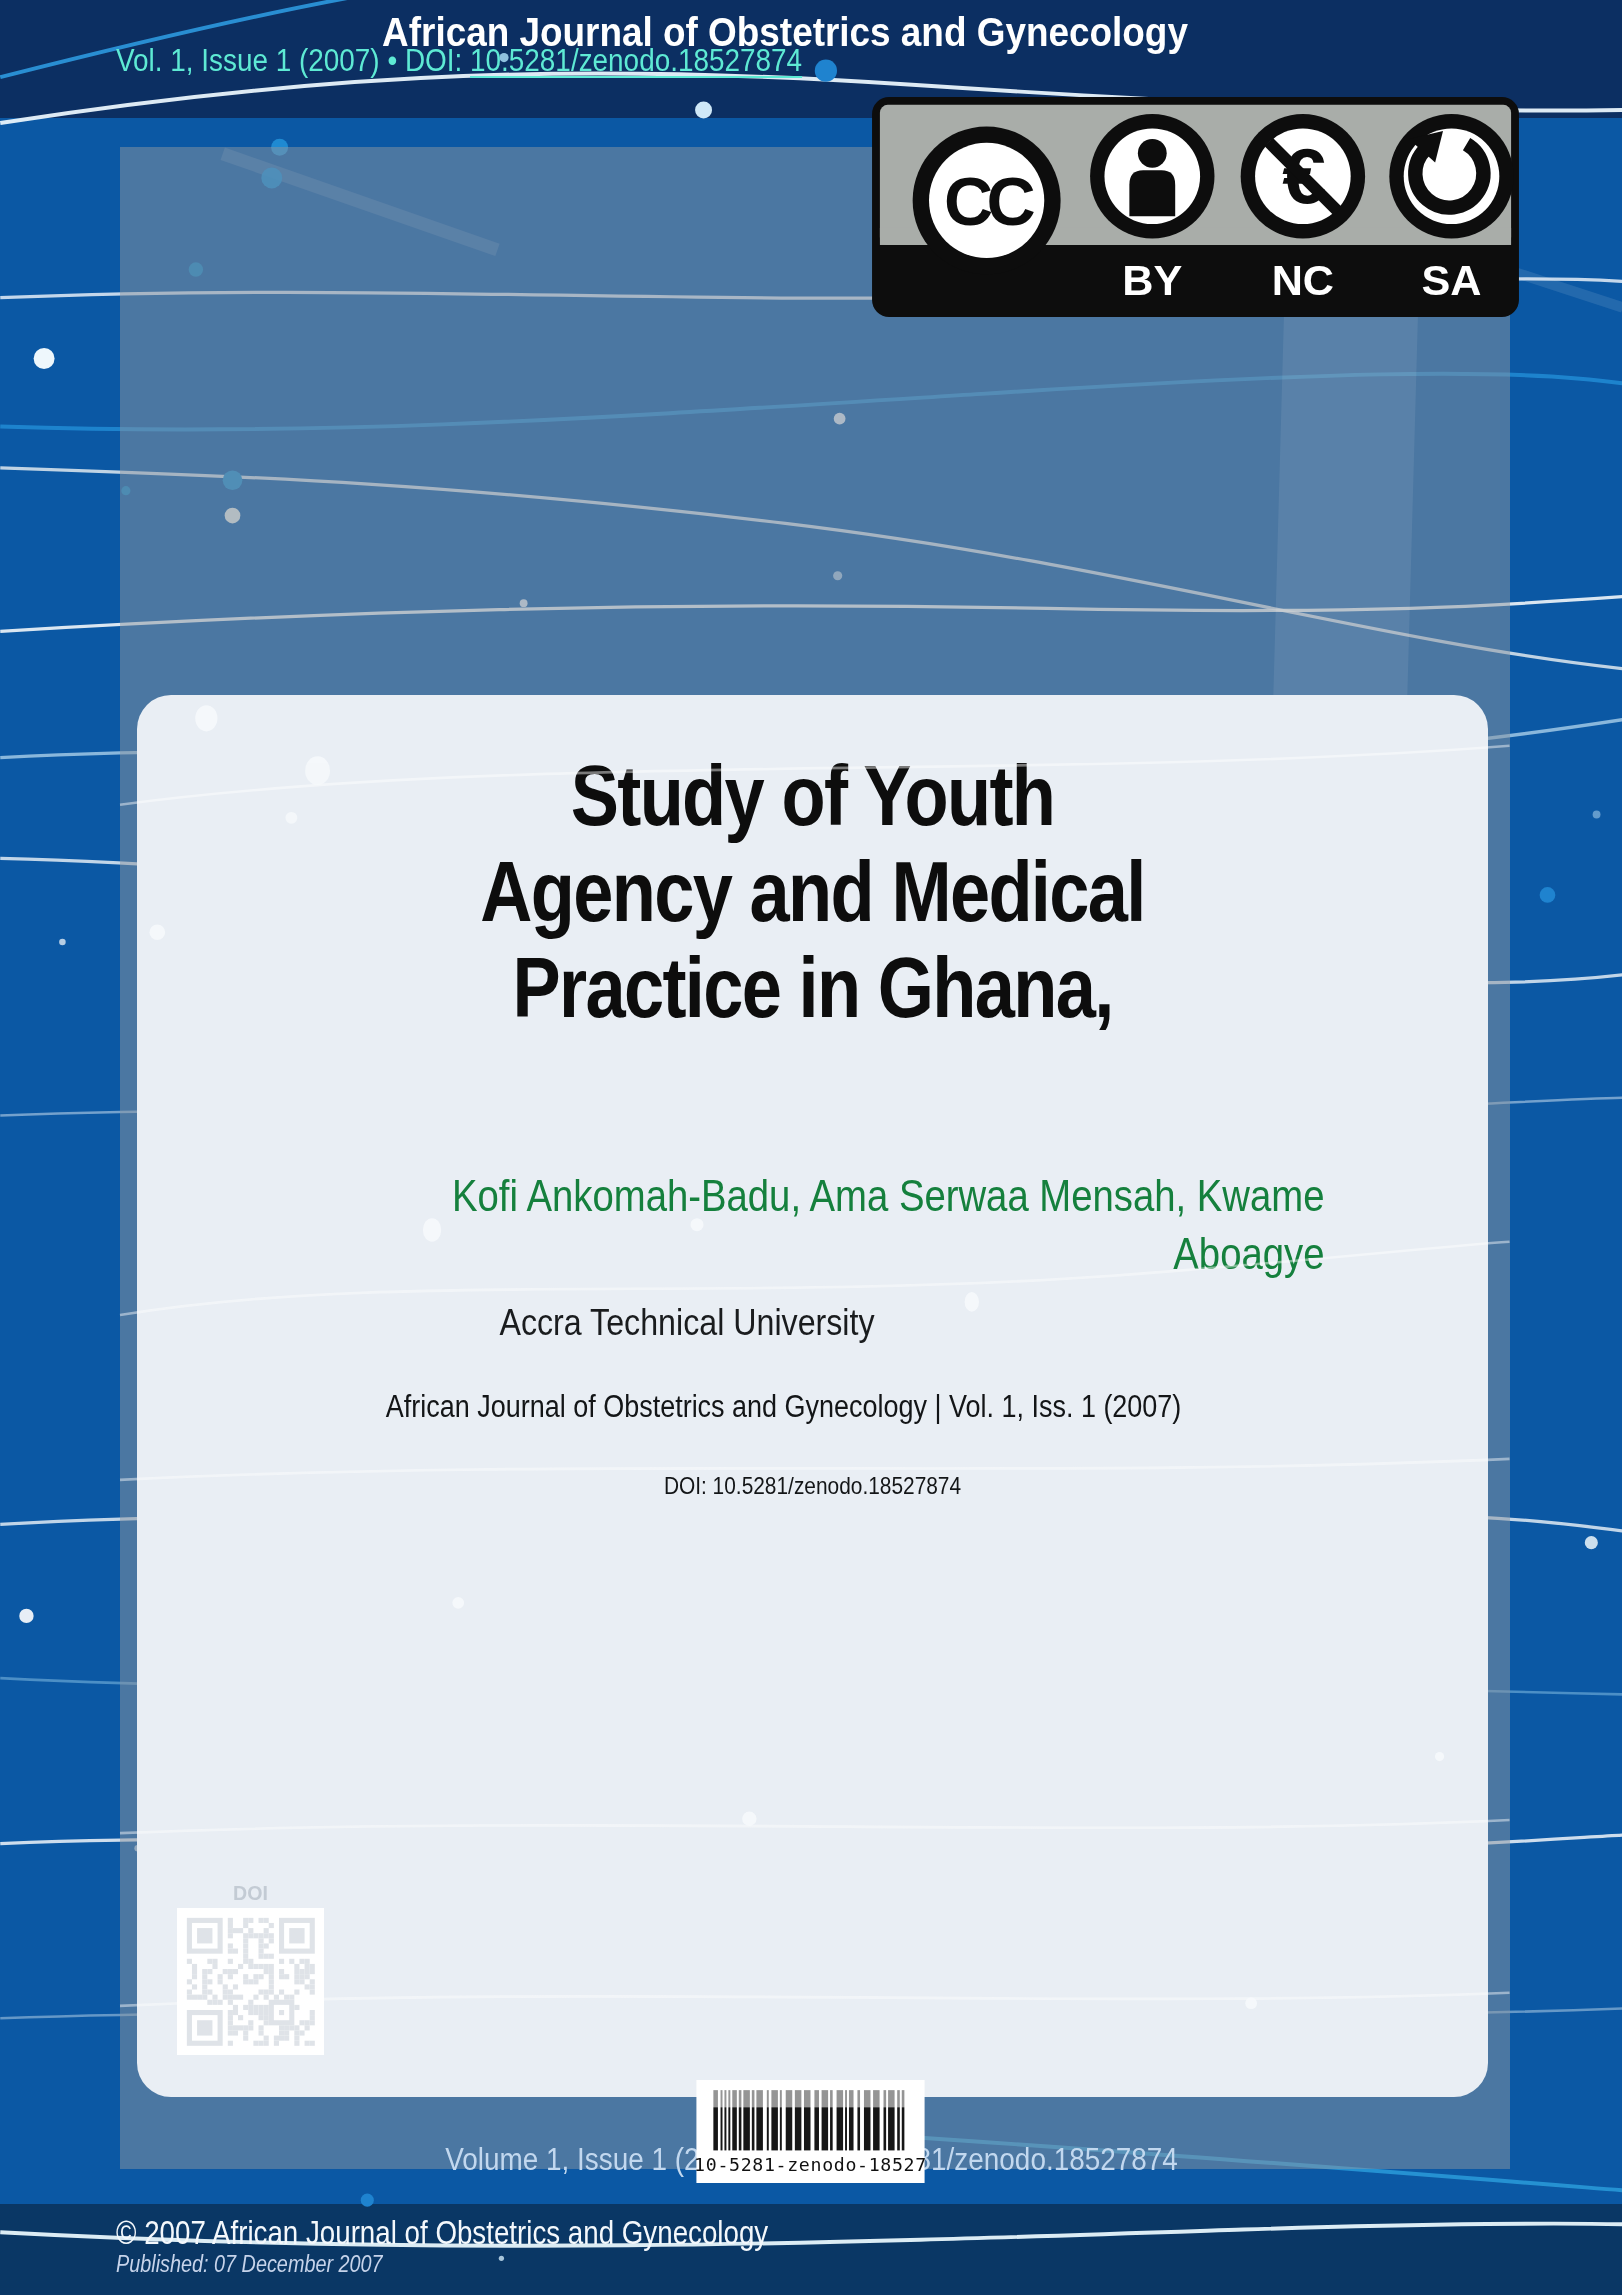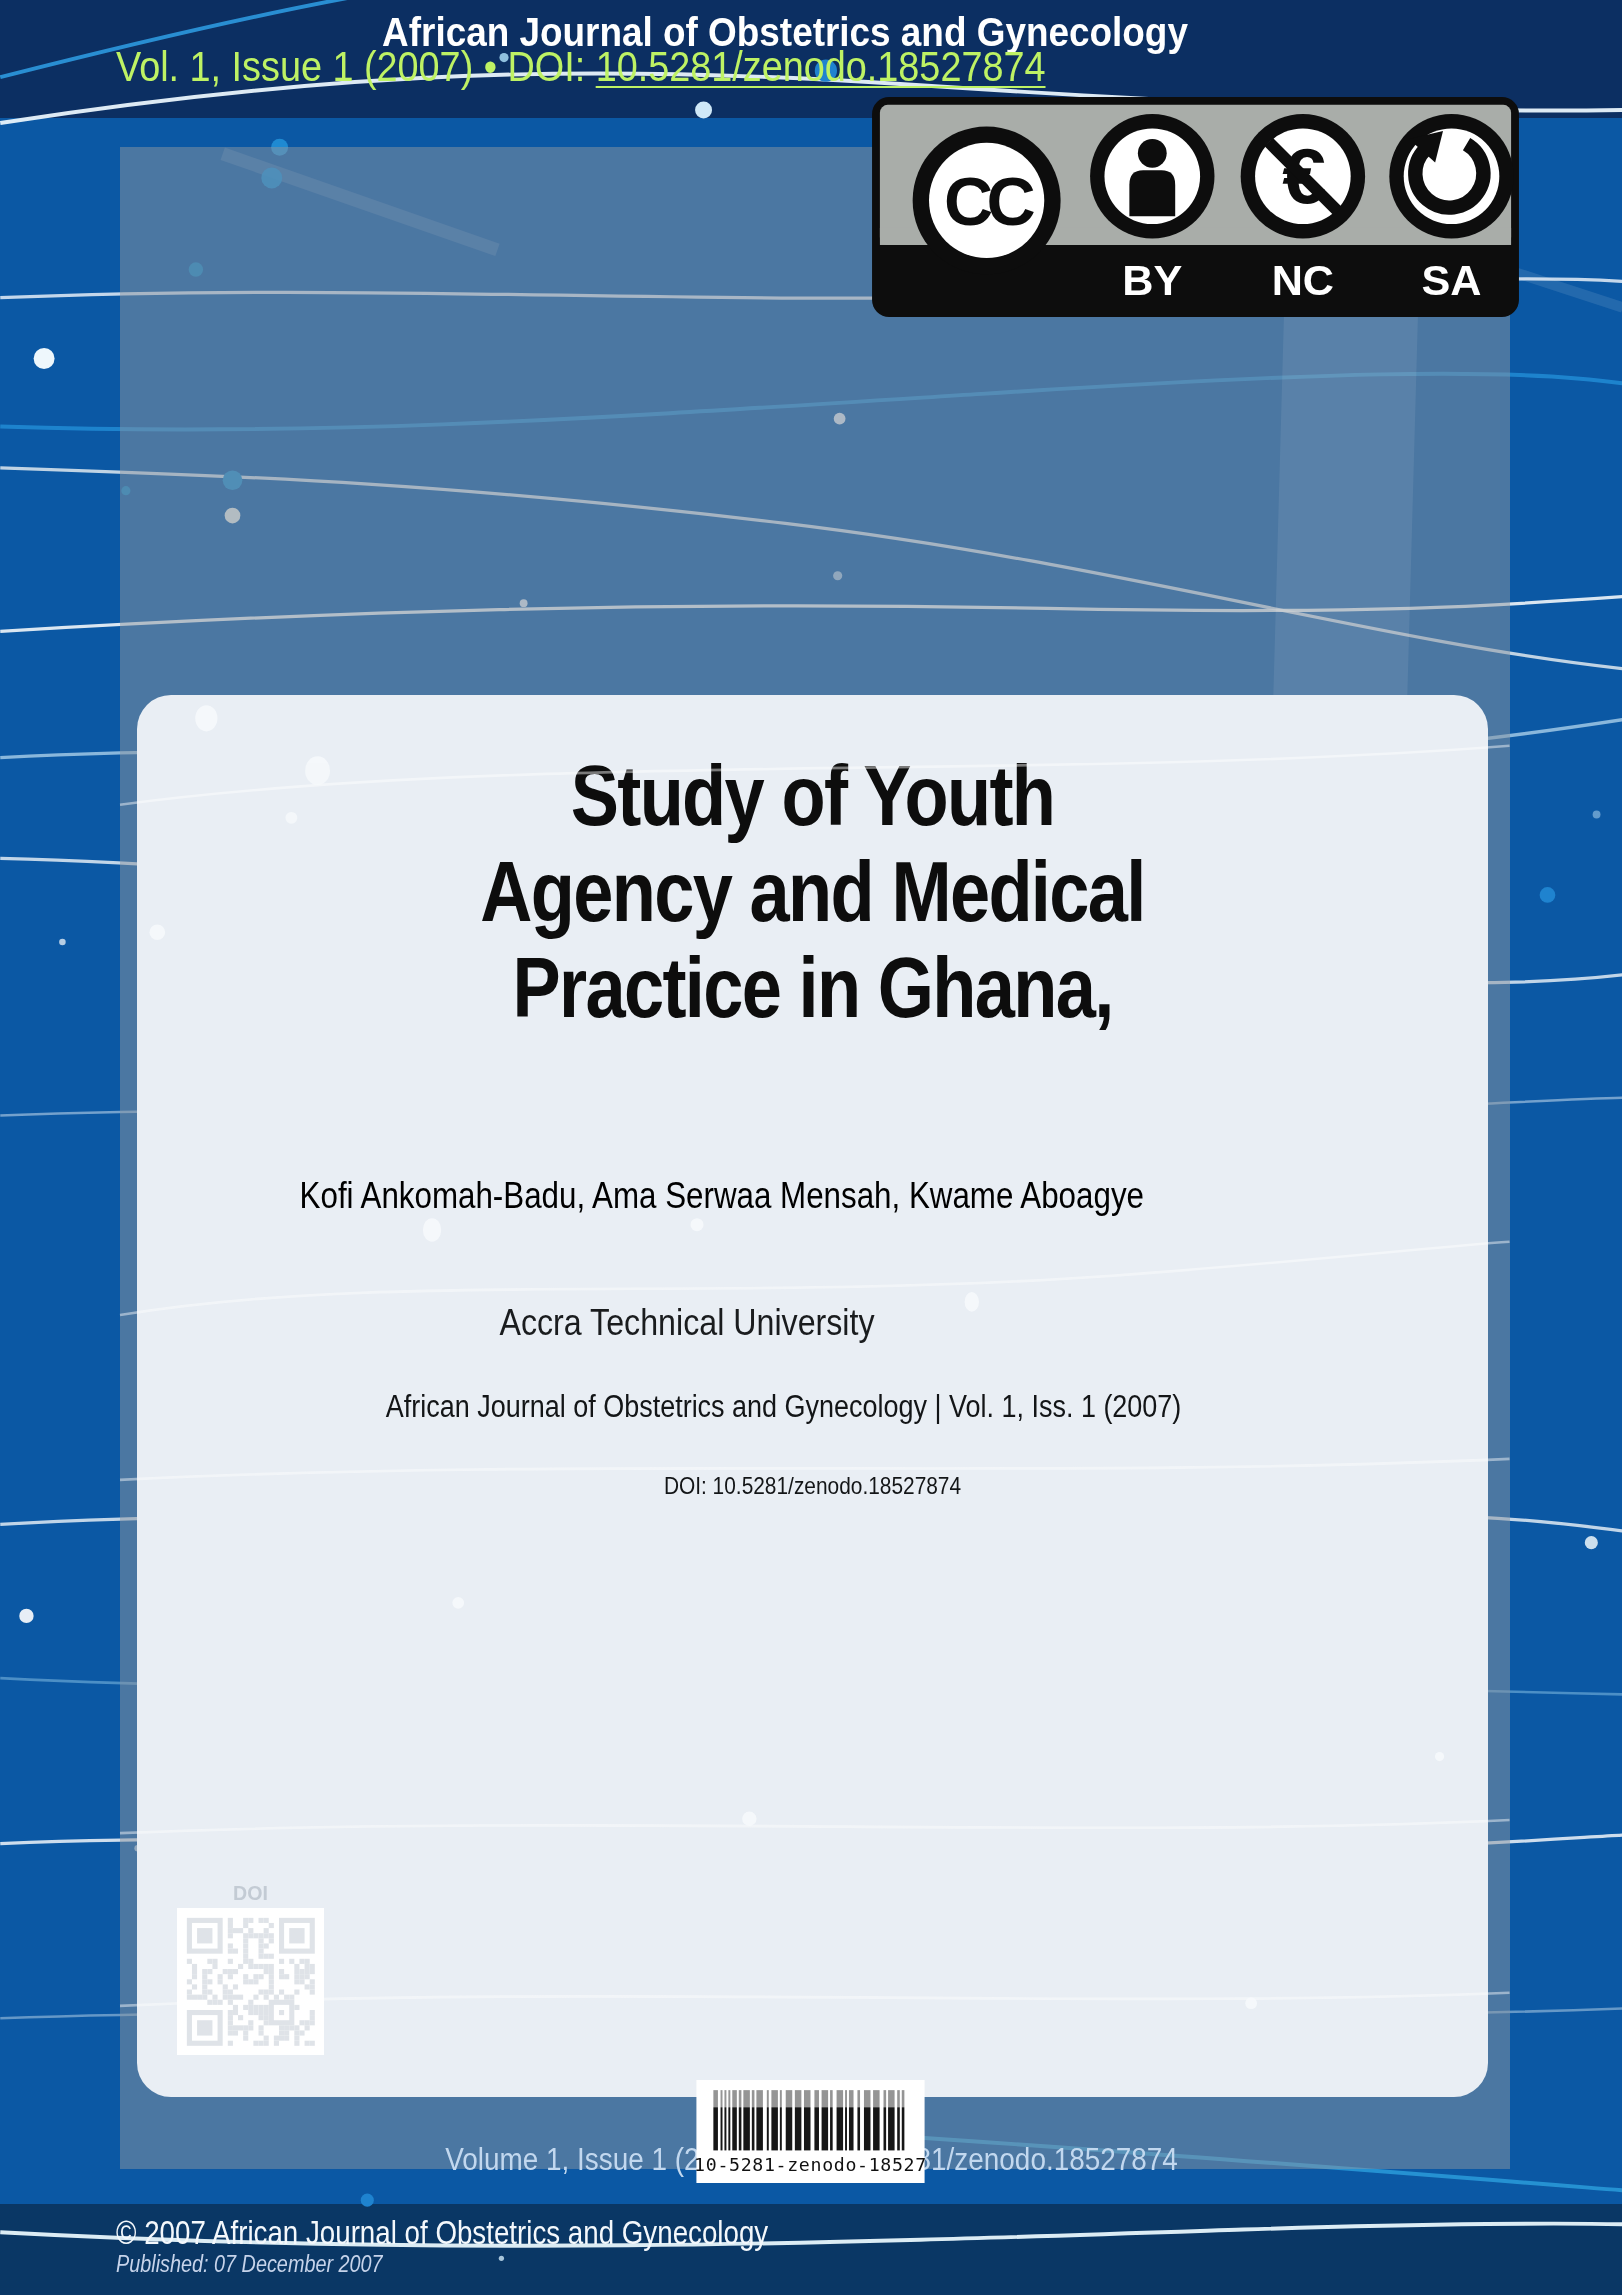--- a/index.html
+++ b/index.html
@@ -10,38 +10,38 @@
   #top-band{left:0;top:0;width:1623px;height:118px;background:#0c2f62;z-index:0;}
   #footer-band{left:0;top:2204px;width:1623px;height:92px;background:#0a3765;z-index:0;}
   #deco-under{left:0;top:0;z-index:1;}
   #overlay-panel{left:120px;top:147px;width:1390px;height:2022px;
                  background:rgba(140,150,160,0.5);z-index:2;}
   #beam{left:1281px;top:147px;width:134px;height:548px;background:rgba(255,255,255,0.08);
         transform:skewX(-1.6deg);z-index:3;}
   
   #journal-title{left:0;top:9.2px;width:1570px;text-align:center;color:#ffffff;
       font-size:41px;font-weight:bold;z-index:7;}
-  #issue-line{left:116px;top:43px;color:#bef264;font-size:42px;z-index:7;white-space:nowrap;}
+  #issue-line{left:116px;top:43px;color:#5eead4;font-size:31px;z-index:7;white-space:nowrap;}
   .cx90{transform:scaleX(0.90);transform-origin:center;display:block;}
   .cx90l{transform:scaleX(0.90);transform-origin:left center;display:block;}
   .cx86{transform:scaleX(0.87);transform-origin:center;display:block;}
   .cx84{transform:scaleX(0.84);transform-origin:center;display:block;}
   .cx84l{transform:scaleX(0.84);transform-origin:left center;display:block;}
   #issue-line .u{text-decoration:underline;text-decoration-thickness:2px;text-underline-offset:4.6px;}
   
   #cc-badge{left:872px;top:97px;z-index:7;}
   
   #card{left:137px;top:695px;width:1351px;height:1402px;background:#e9eef4;
         border-radius:34px;z-index:5;}
   #deco-over{left:0;top:0;z-index:6;pointer-events:none;}
   .title-line{font-weight:bold;font-size:86px;line-height:96px;color:#0d0d0d;
       letter-spacing:-2px;}
   #article-title{left:0;top:52px;width:1351px;text-align:center;}
-  #authors{left:86px;top:472px;width:1178px;text-align:left;font-size:36px;
-      line-height:58px;color:#000000;}
+  #authors{left:86px;top:472px;width:1178px;text-align:right;font-size:44px;
+      line-height:58px;color:#15803d;}
   #affiliation{left:0;top:607px;width:1100px;text-align:center;font-size:37px;color:#1a1c1e;}
   #citation{left:185px;top:691px;width:982px;font-size:31px;
       line-height:42px;color:#131517;}
   #doi-line{left:0;top:777px;width:1351px;text-align:center;font-size:24px;color:#131517;}
   
   #qr-caption{left:177px;top:1882px;width:147px;text-align:center;font-size:19.6px;
       font-weight:bold;color:rgba(125,138,152,0.35);z-index:7;}
   #qr-box{left:177px;top:1908px;z-index:7;}
   #barcode-box{left:696px;top:2080px;z-index:7;}
   #volume-line{left:0;top:2142px;width:1623px;text-align:center;color:#c2d8ef;

